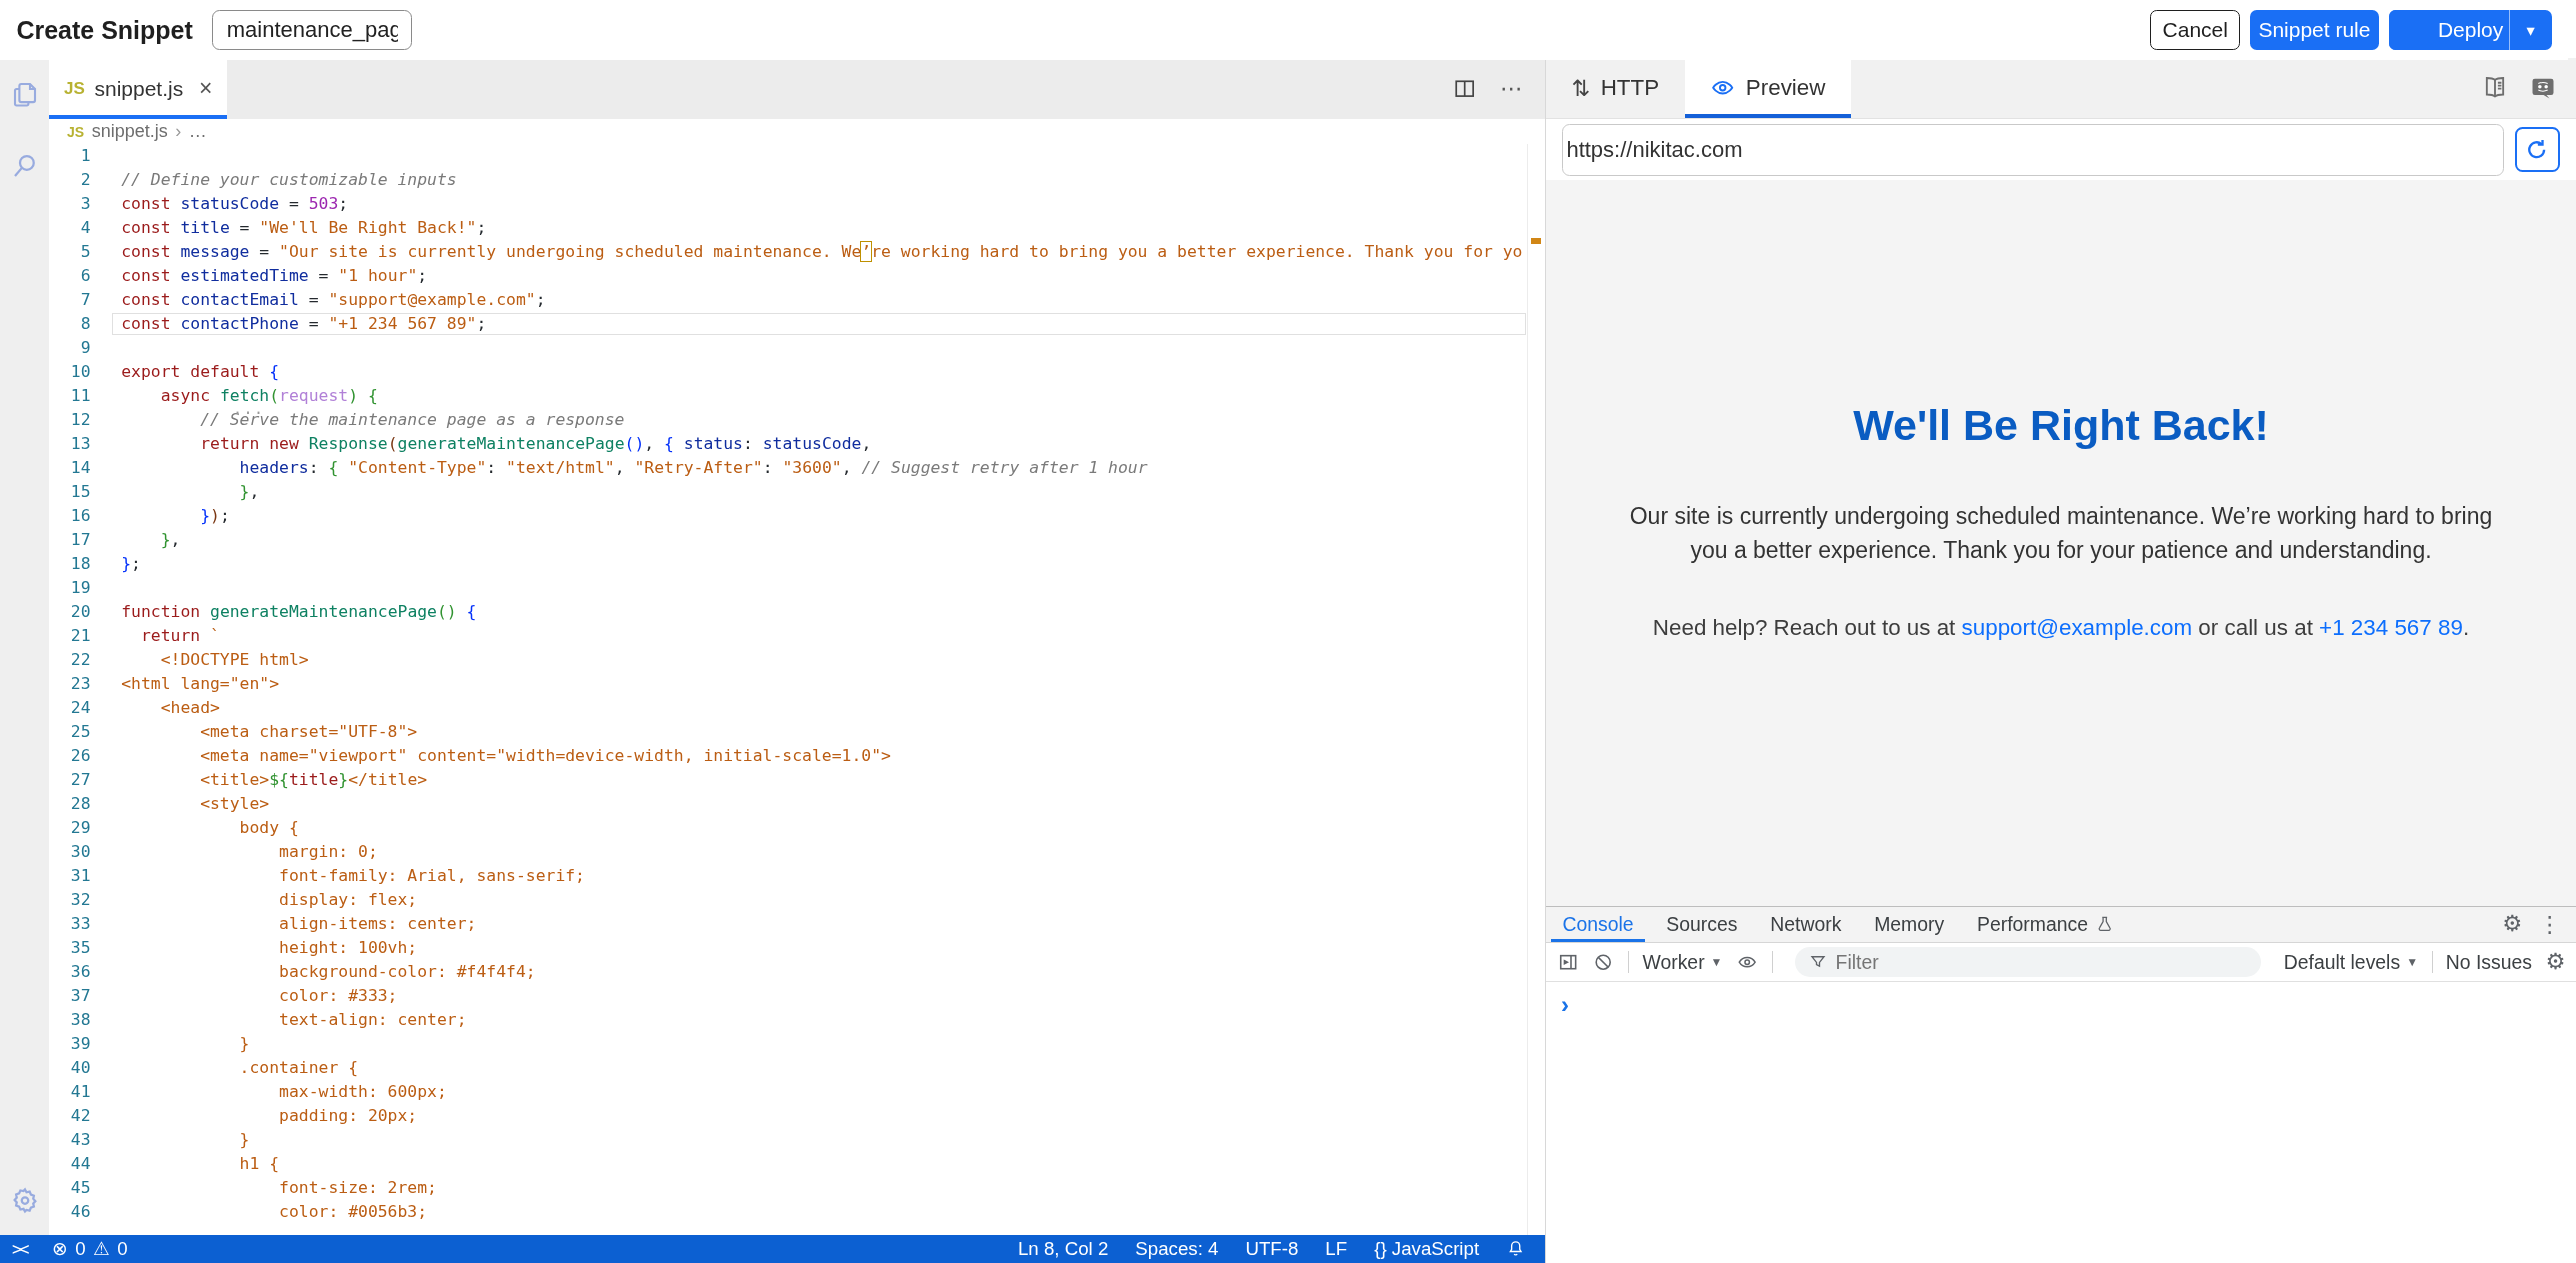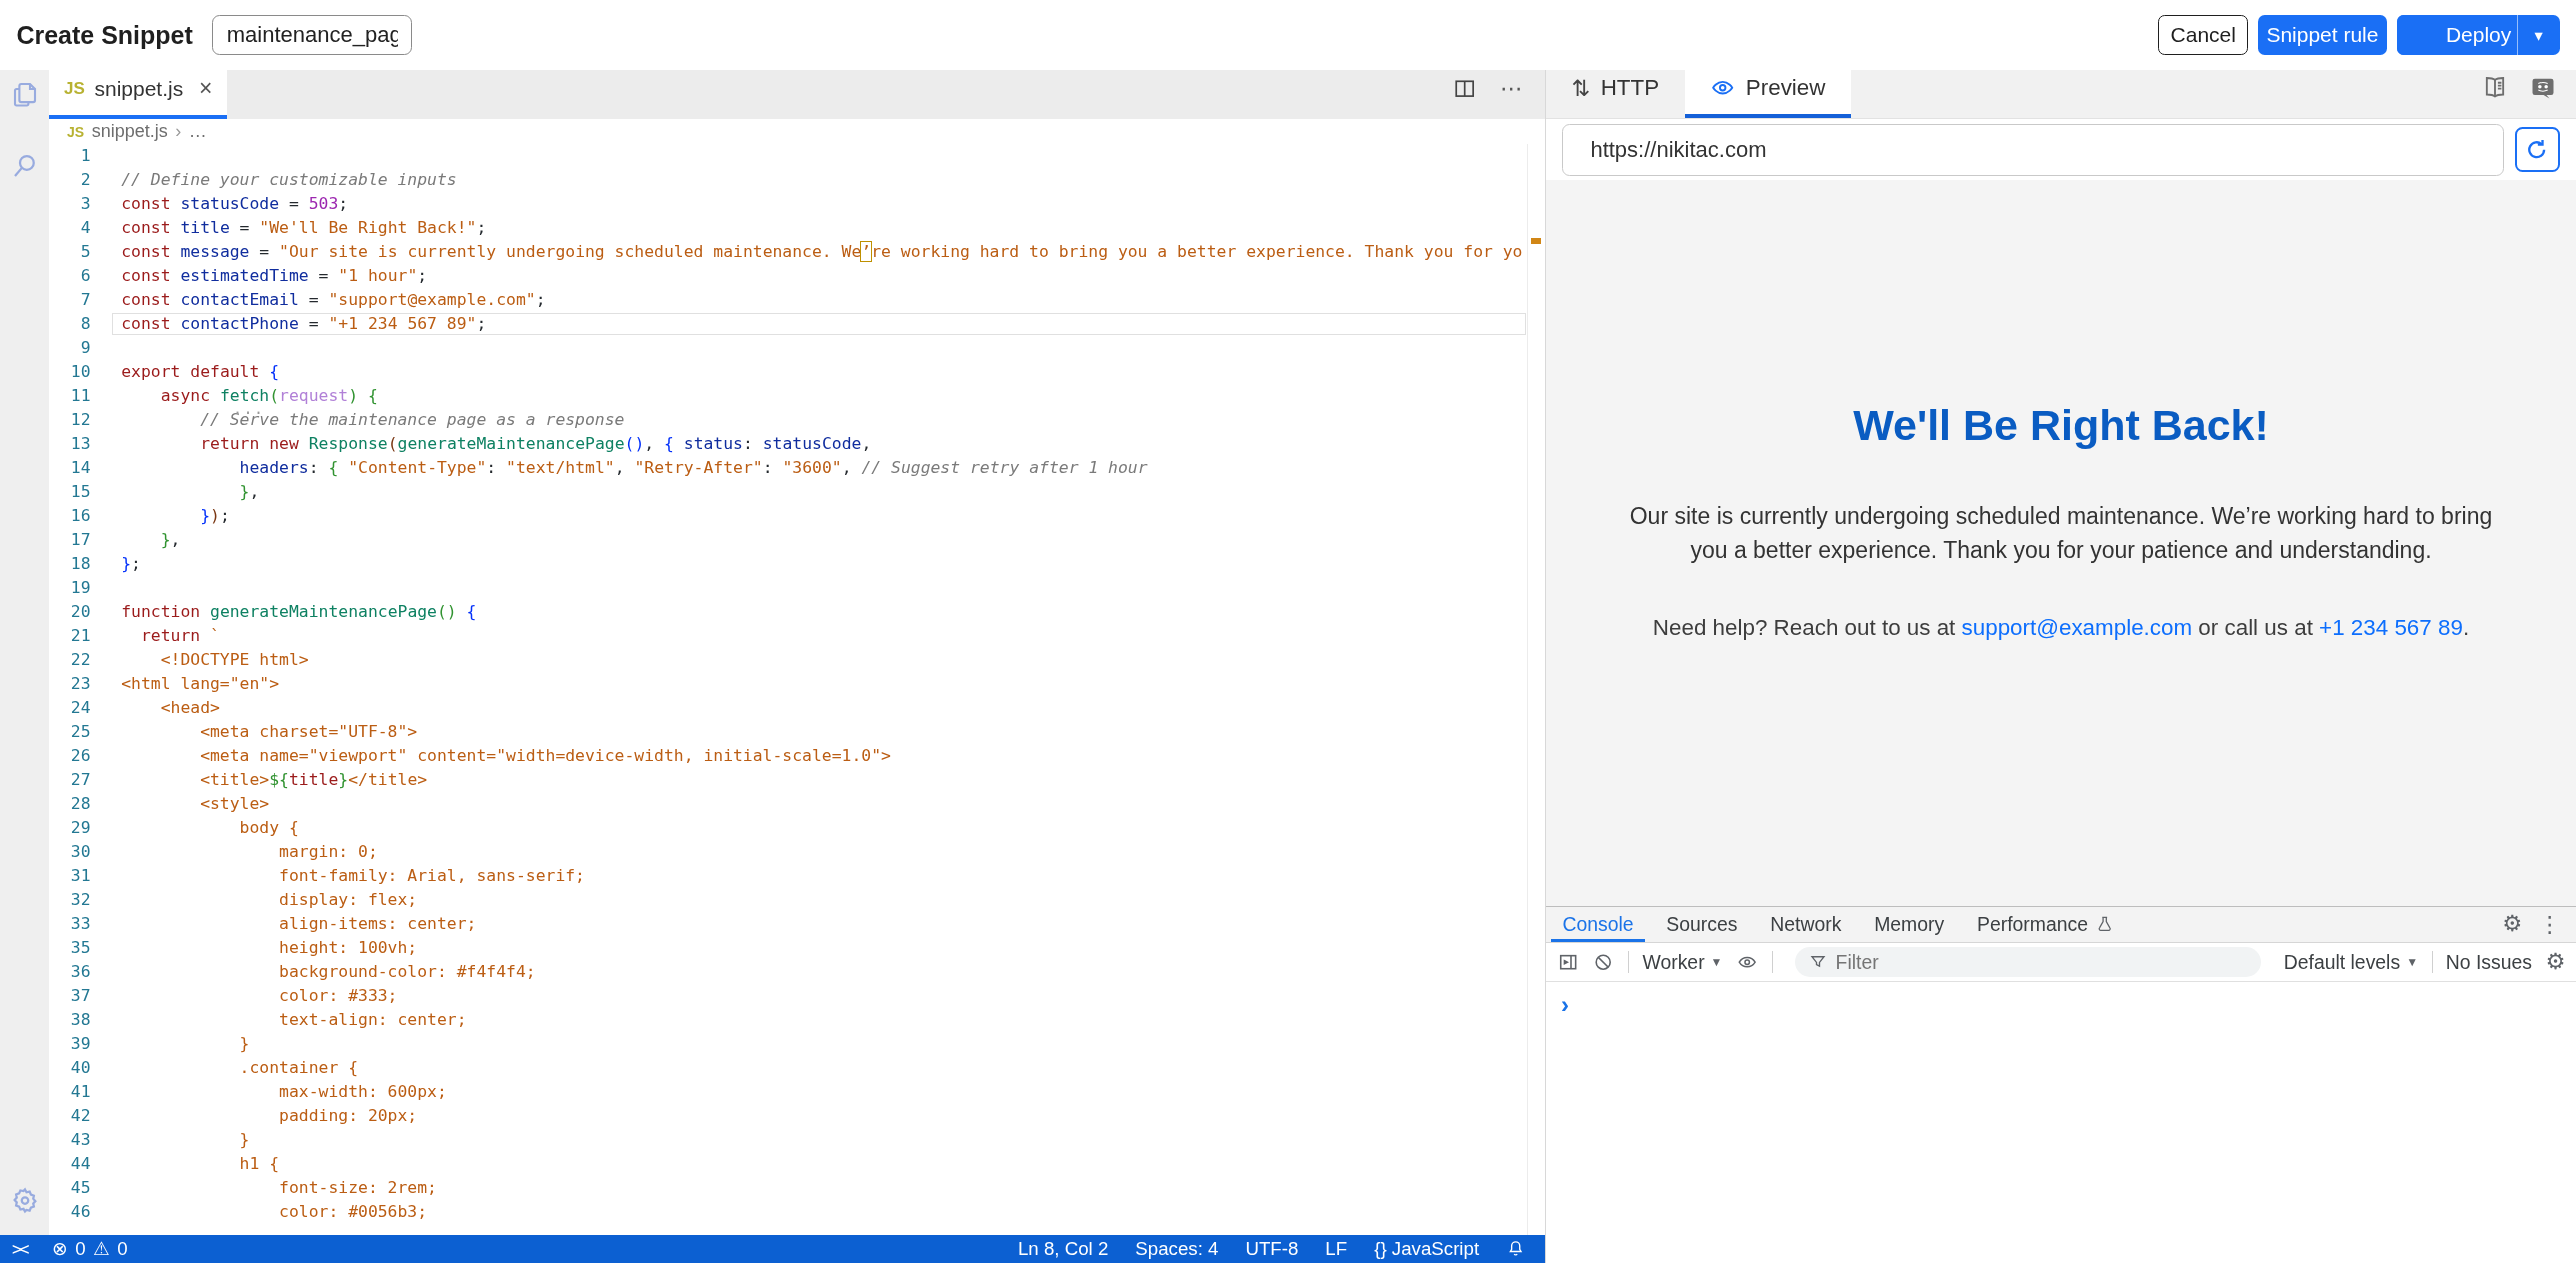--- a/index.html
+++ b/index.html
@@ -1,20 +1,20 @@
 <!DOCTYPE html>
 <html style="font-size:12px"><head>
 <meta charset="utf-8">
 <style>
   * { margin:0; padding:0; box-sizing:border-box; }
   html,body { width:2576px; height:1263px; background:#fff; font-family:"Liberation Sans", sans-serif; color:#222; }
   .app { position:relative; width:2576px; height:1263px; overflow:hidden; }
 
   
-  header { position:absolute; top:0; left:0; right:0; height:70px; background:#fff; display:flex; align-items:center; padding:0 16.4px; z-index:30; }
+  header { position:absolute; top:0; left:0; right:8px; height:60px; background:#fff; display:flex; align-items:center; padding:0 16.4px; z-index:30; }
   .hdr-title { font-size:25px; font-weight:700; color:#1f1f1f; margin-right:19.4px; }
   .hdr-name-input { width:200px; height:40px; border:1.5px solid #8a8a8a; border-radius:7.5px; font-size:22px; padding:0 13.5px; color:#222; font-family:"Liberation Sans",sans-serif; outline:none; }
   .hdr-actions { margin-left:auto; display:flex; align-items:center; gap:9.7px; }
   .btn { height:40px; border-radius:6.7px; font-size:21px; display:flex; align-items:center; justify-content:center; cursor:pointer; font-family:"Liberation Sans",sans-serif; }
   .btn-cancel { width:90px; background:#fff; border:1.9px solid #1f1f1f; color:#1f1f1f; }
   .btn-blue { background:#1a6ff5; color:#fff; border:none; }
   .btn-rule { width:129px; }
   .btn-deploy-wrap { display:flex; height:40px; border-radius:6.7px; overflow:hidden; background:#1a6ff5; }
   .btn-deploy { width:120px; border-radius:0;padding-left:44px; }
   .btn-caret { width:43px; border-left:1.1px solid rgba(255,255,255,.55); color:#fff; font-size:16.4px; display:flex; align-items:center; justify-content:center; cursor:pointer; }
@@ -64,21 +64,21 @@
   
   .right-pane { position:relative; flex:1; height:100%; border-left:1.1px solid #d8d8d8; background:#fff; }
   .rp-tabs { position:absolute; left:0; right:0; top:0; height:61px; background:#f1f1f1; display:flex; align-items:stretch; border-bottom:0.7px solid #e2e2e2; }
   .rp-tab { display:flex; align-items:center; gap:10.5px; padding:0 25.4px; font-size:22.4px; color:#333; cursor:pointer; }
   .rp-tab.active { position:relative; background:#fff; }
   .rp-tab.active::after { content:""; position:absolute; left:0; right:0; bottom:0; height:3.7px; background:#1460d8; }
   .rp-tab-icons { margin-left:auto; display:flex; align-items:center; gap:19.4px; padding-right:19.4px; }
   .swap-glyph { font-size:22.4px; color:#444; }
 
   .url-row { position:absolute; left:0; right:0; top:61px; height:61px; background:#fff; display:flex; align-items:center; padding:0 16.4px; gap:10.5px; }
-  .url-input { flex:1; height:52px; border:1.5px solid #c9c9c9; border-radius:7.5px; font-size:22px; color:#333; padding:0 27px; font-family:"Liberation Sans",sans-serif; outline:none; }
+  .url-input { flex:1; height:52px; border:1.5px solid #c9c9c9; border-radius:7.5px; font-size:22px; color:#333; padding:0 3px; font-family:"Liberation Sans",sans-serif; outline:none; }
   .refresh-btn { width:45px; height:45px; border:2.2px solid #1a6ff5; border-radius:7.5px; background:#fff; display:flex; align-items:center; justify-content:center; cursor:pointer; }
 
   .viewport { position:absolute; left:0; right:0; top:122px; bottom:357px; background:#f4f4f4; display:flex; flex-direction:column; align-items:center; padding-top:221px; text-align:center; }
   .pv-h1 { font-size:43px; font-weight:700; color:#0a5cc2; margin-bottom:49px; }
   .pv-msg { width:867px; font-size:23px; line-height:34px; color:#333; margin-bottom:48px; }
   .pv-eta { font-size:23px; color:#333; margin-bottom:45px; display:flex; align-items:center; gap:4.5px; }
   .pv-eta .eta { color:#e53935; font-weight:700; }
   .pv-help { font-size:22.4px; color:#3d3d3d; }
   .pv-link { color:#0d6efd; cursor:pointer; }
 

